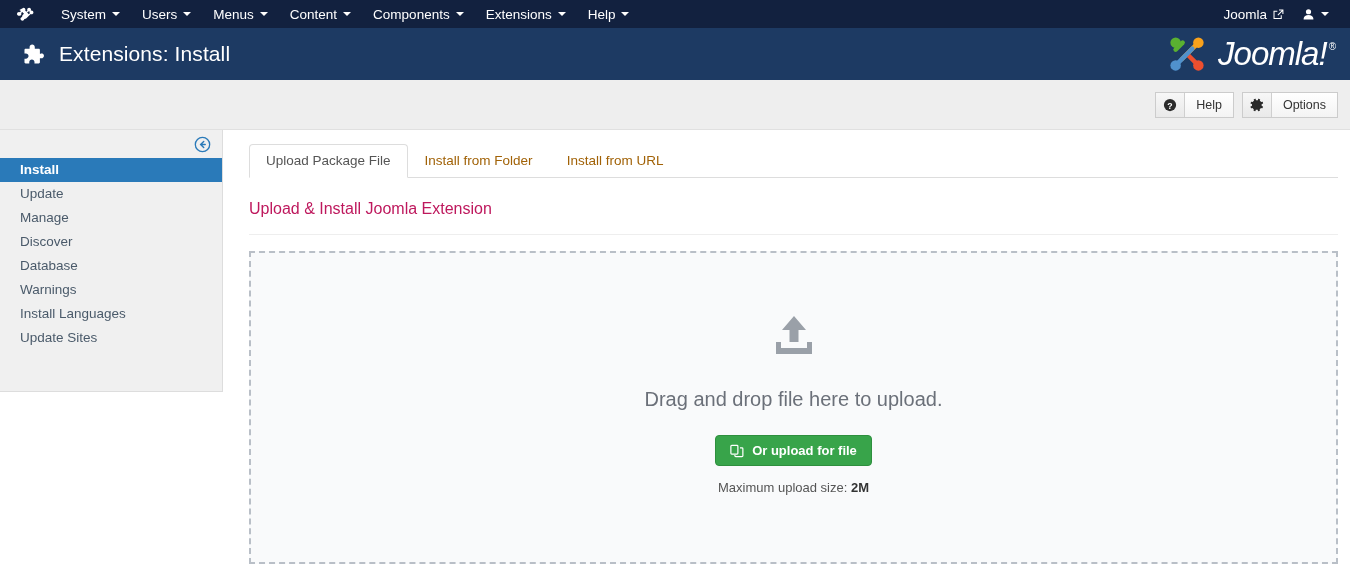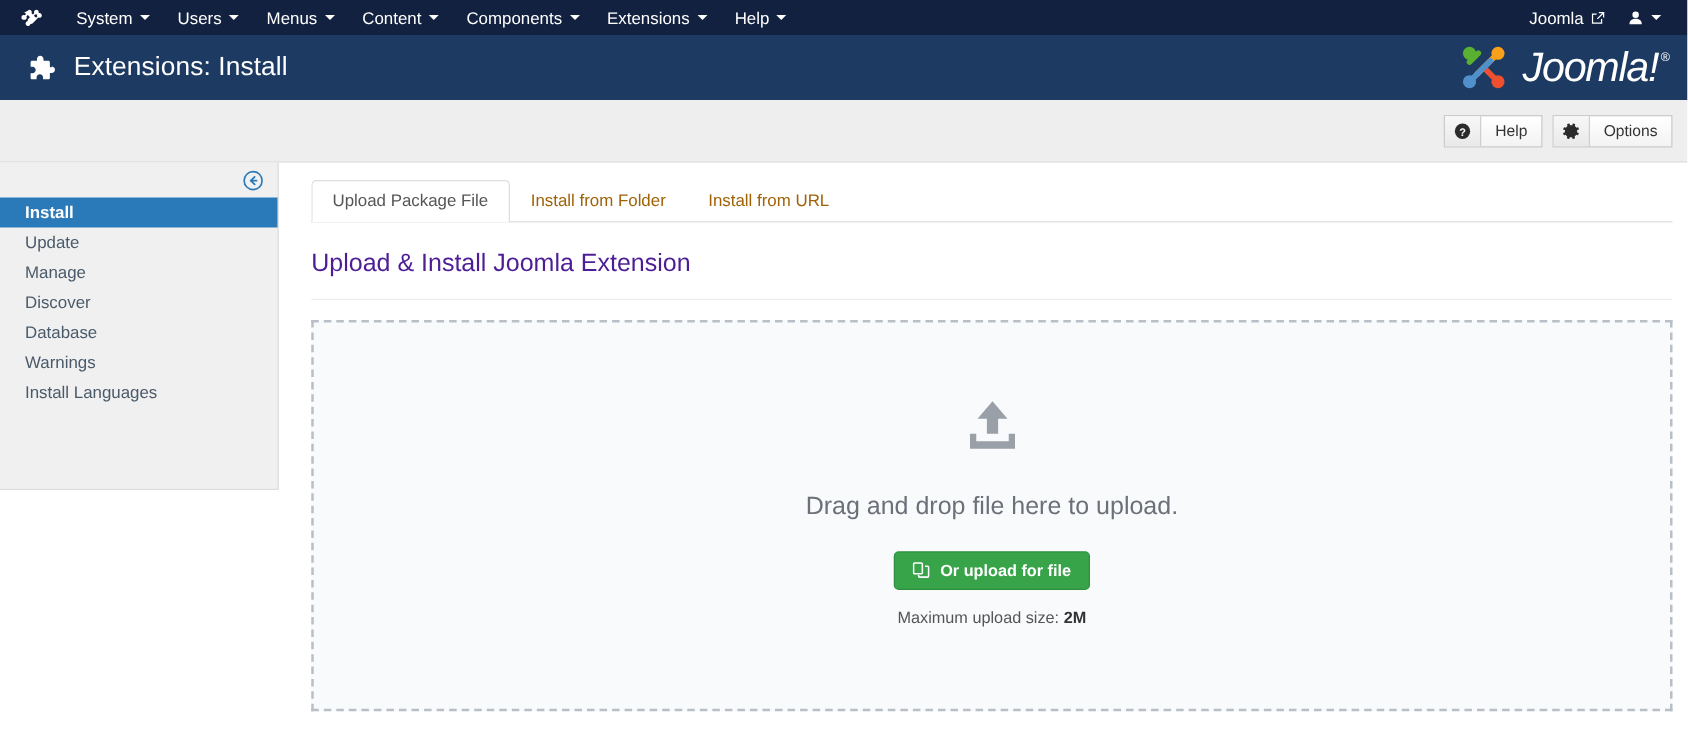--- a/index.html
+++ b/index.html
@@ -165,22 +165,22 @@
   }
   .tab.active {
     color: #555555;
     background: #ffffff;
     border-color: #dddddd;
     border-bottom-color: #ffffff;
   }
 
   
   .section-title {
-    font-size: 20px;
-    color: #4c1d95;
+    font-size: 16px;
+    color: #be185d;
     font-weight: normal;
     padding: 22px 0 16px 0;
     border-bottom: 1px solid #eeeeee;
   }
 
   
   .dropzone {
     margin-top: 16px;
     height: 313px;
     border: 2px dashed #b9bfc7;
@@ -341,20 +341,21 @@
       </span>
     </div>
     <ul class="menu-list">
       <li class="active">Install</li>
       <li>Update</li>
       <li>Manage</li>
       <li>Discover</li>
       <li>Database</li>
       <li>Warnings</li>
       <li>Install Languages</li>
+      <li>Update Sites</li>
     </ul>
   </div>
 
   <div class="main">
 
     <div class="tabs">
       <div class="tab active">Upload Package File</div>
       <div class="tab">Install from Folder</div>
       <div class="tab">Install from URL</div>
     </div>

